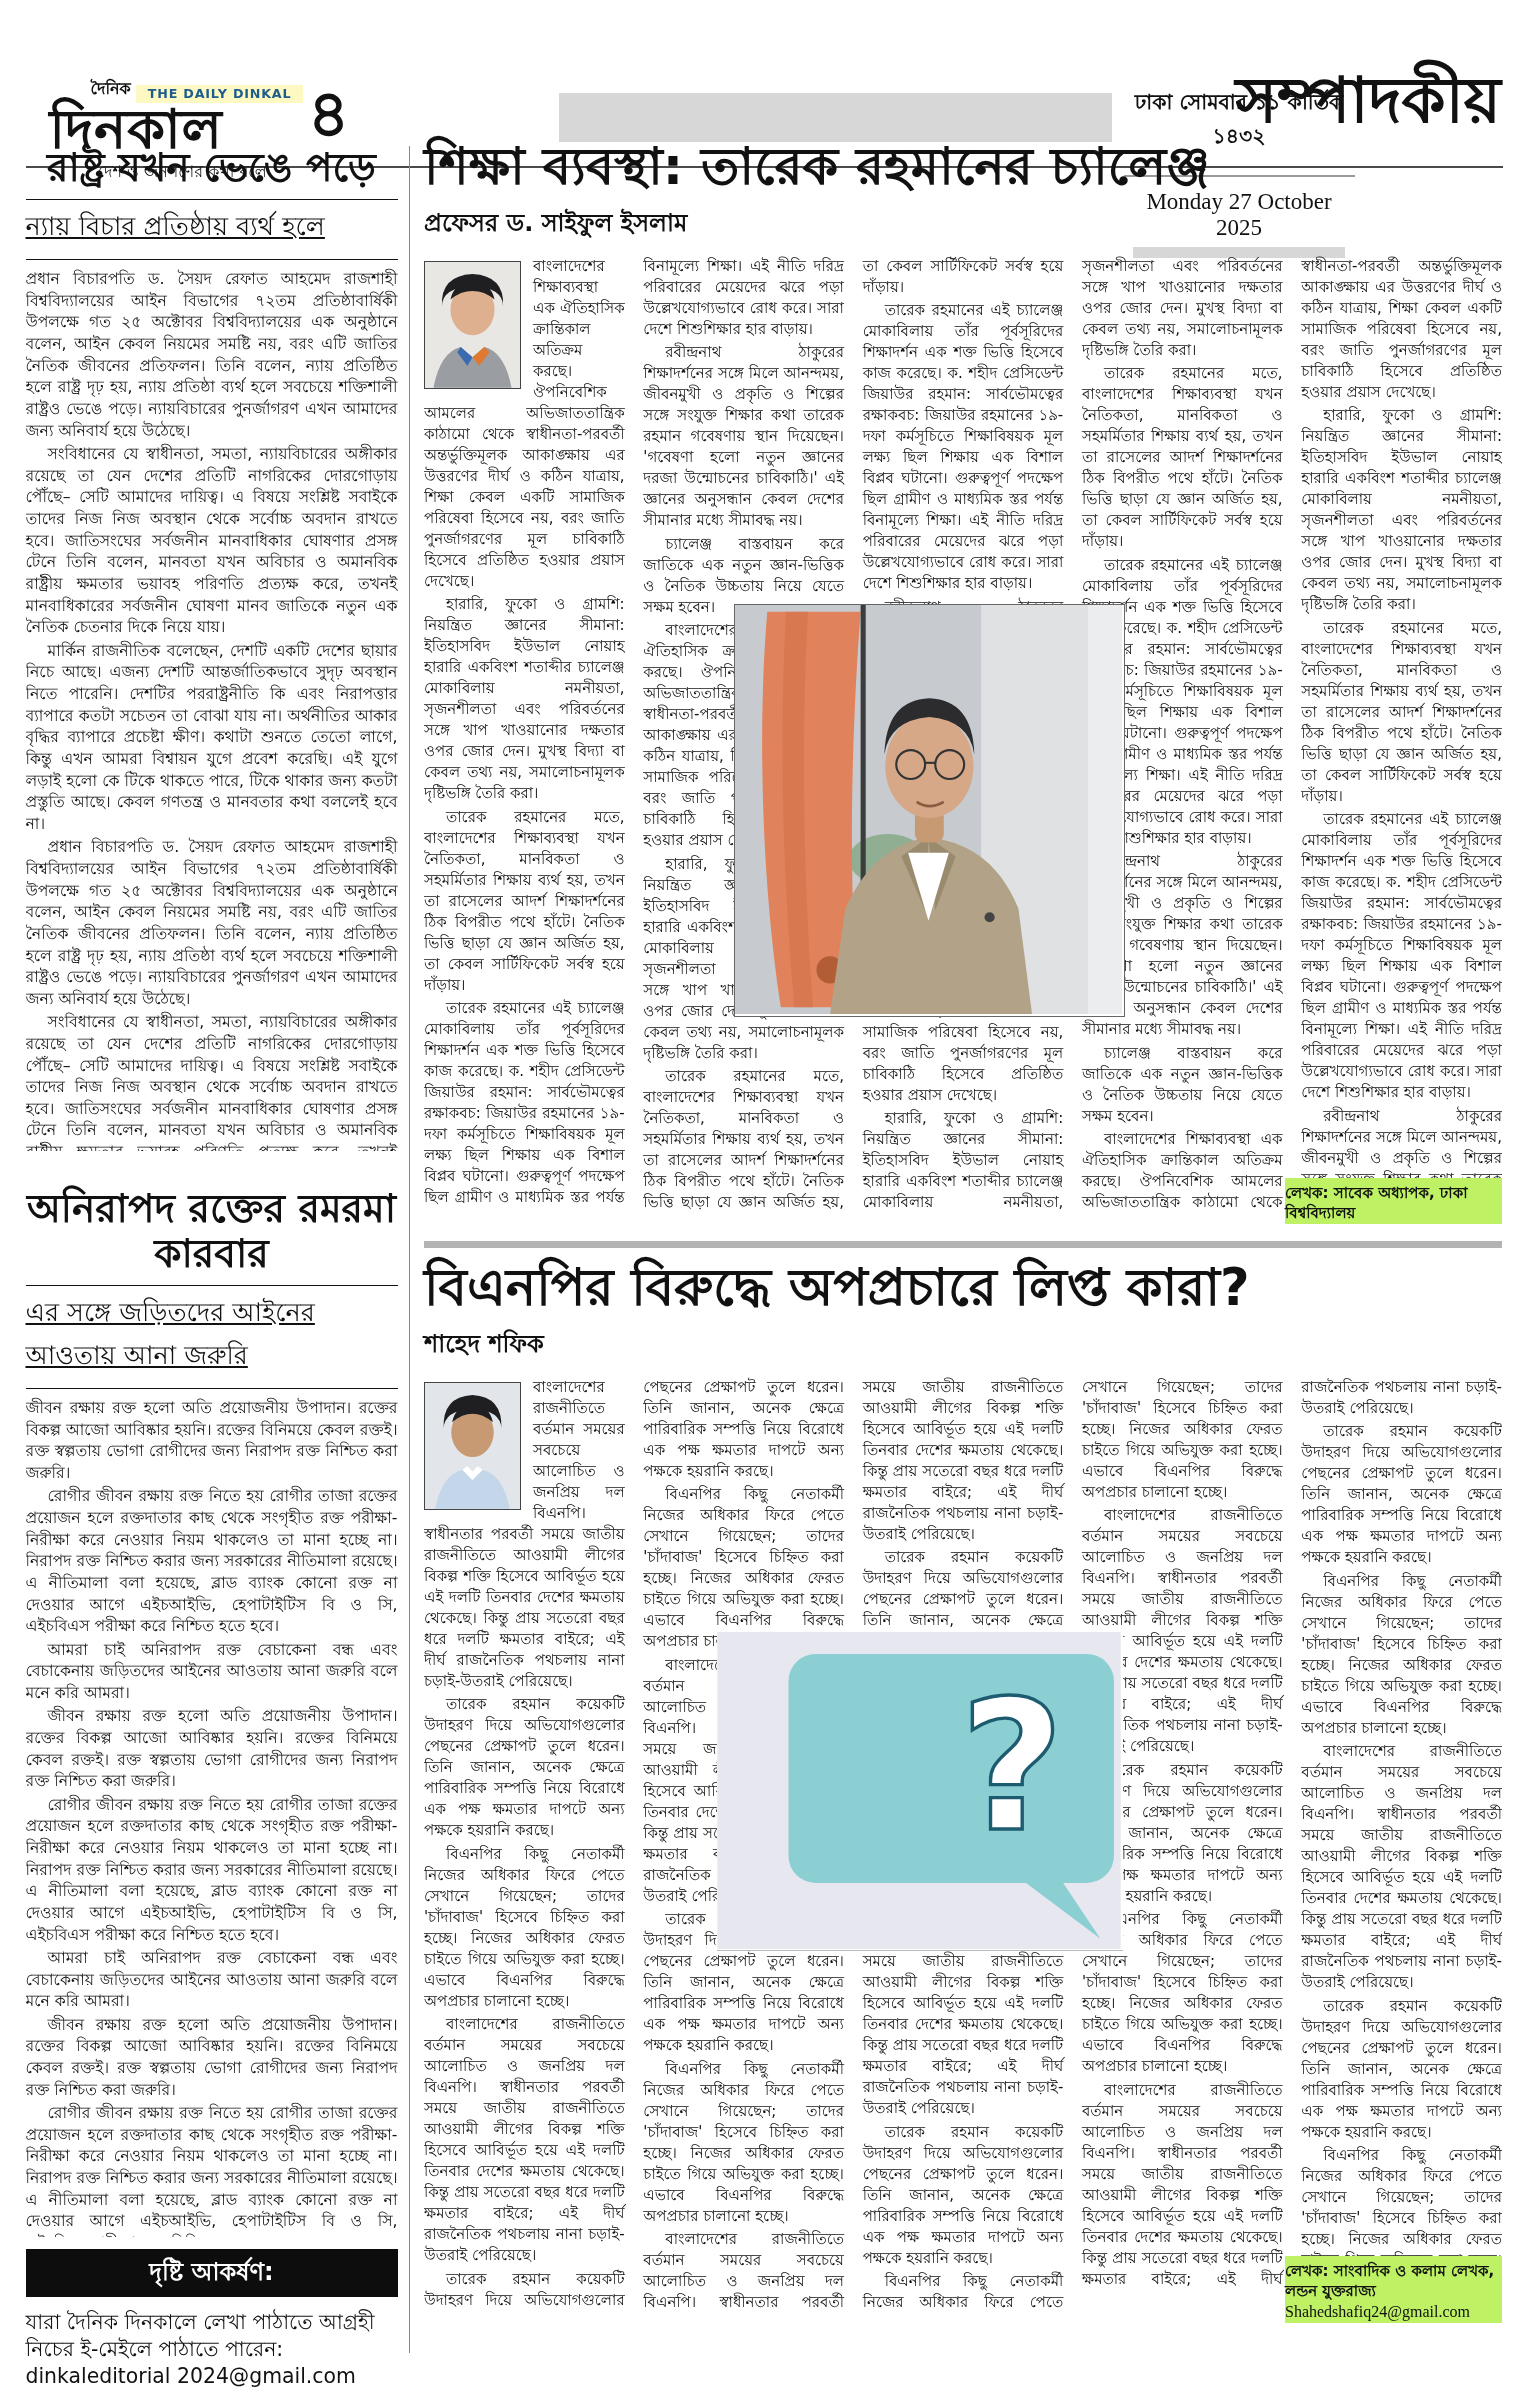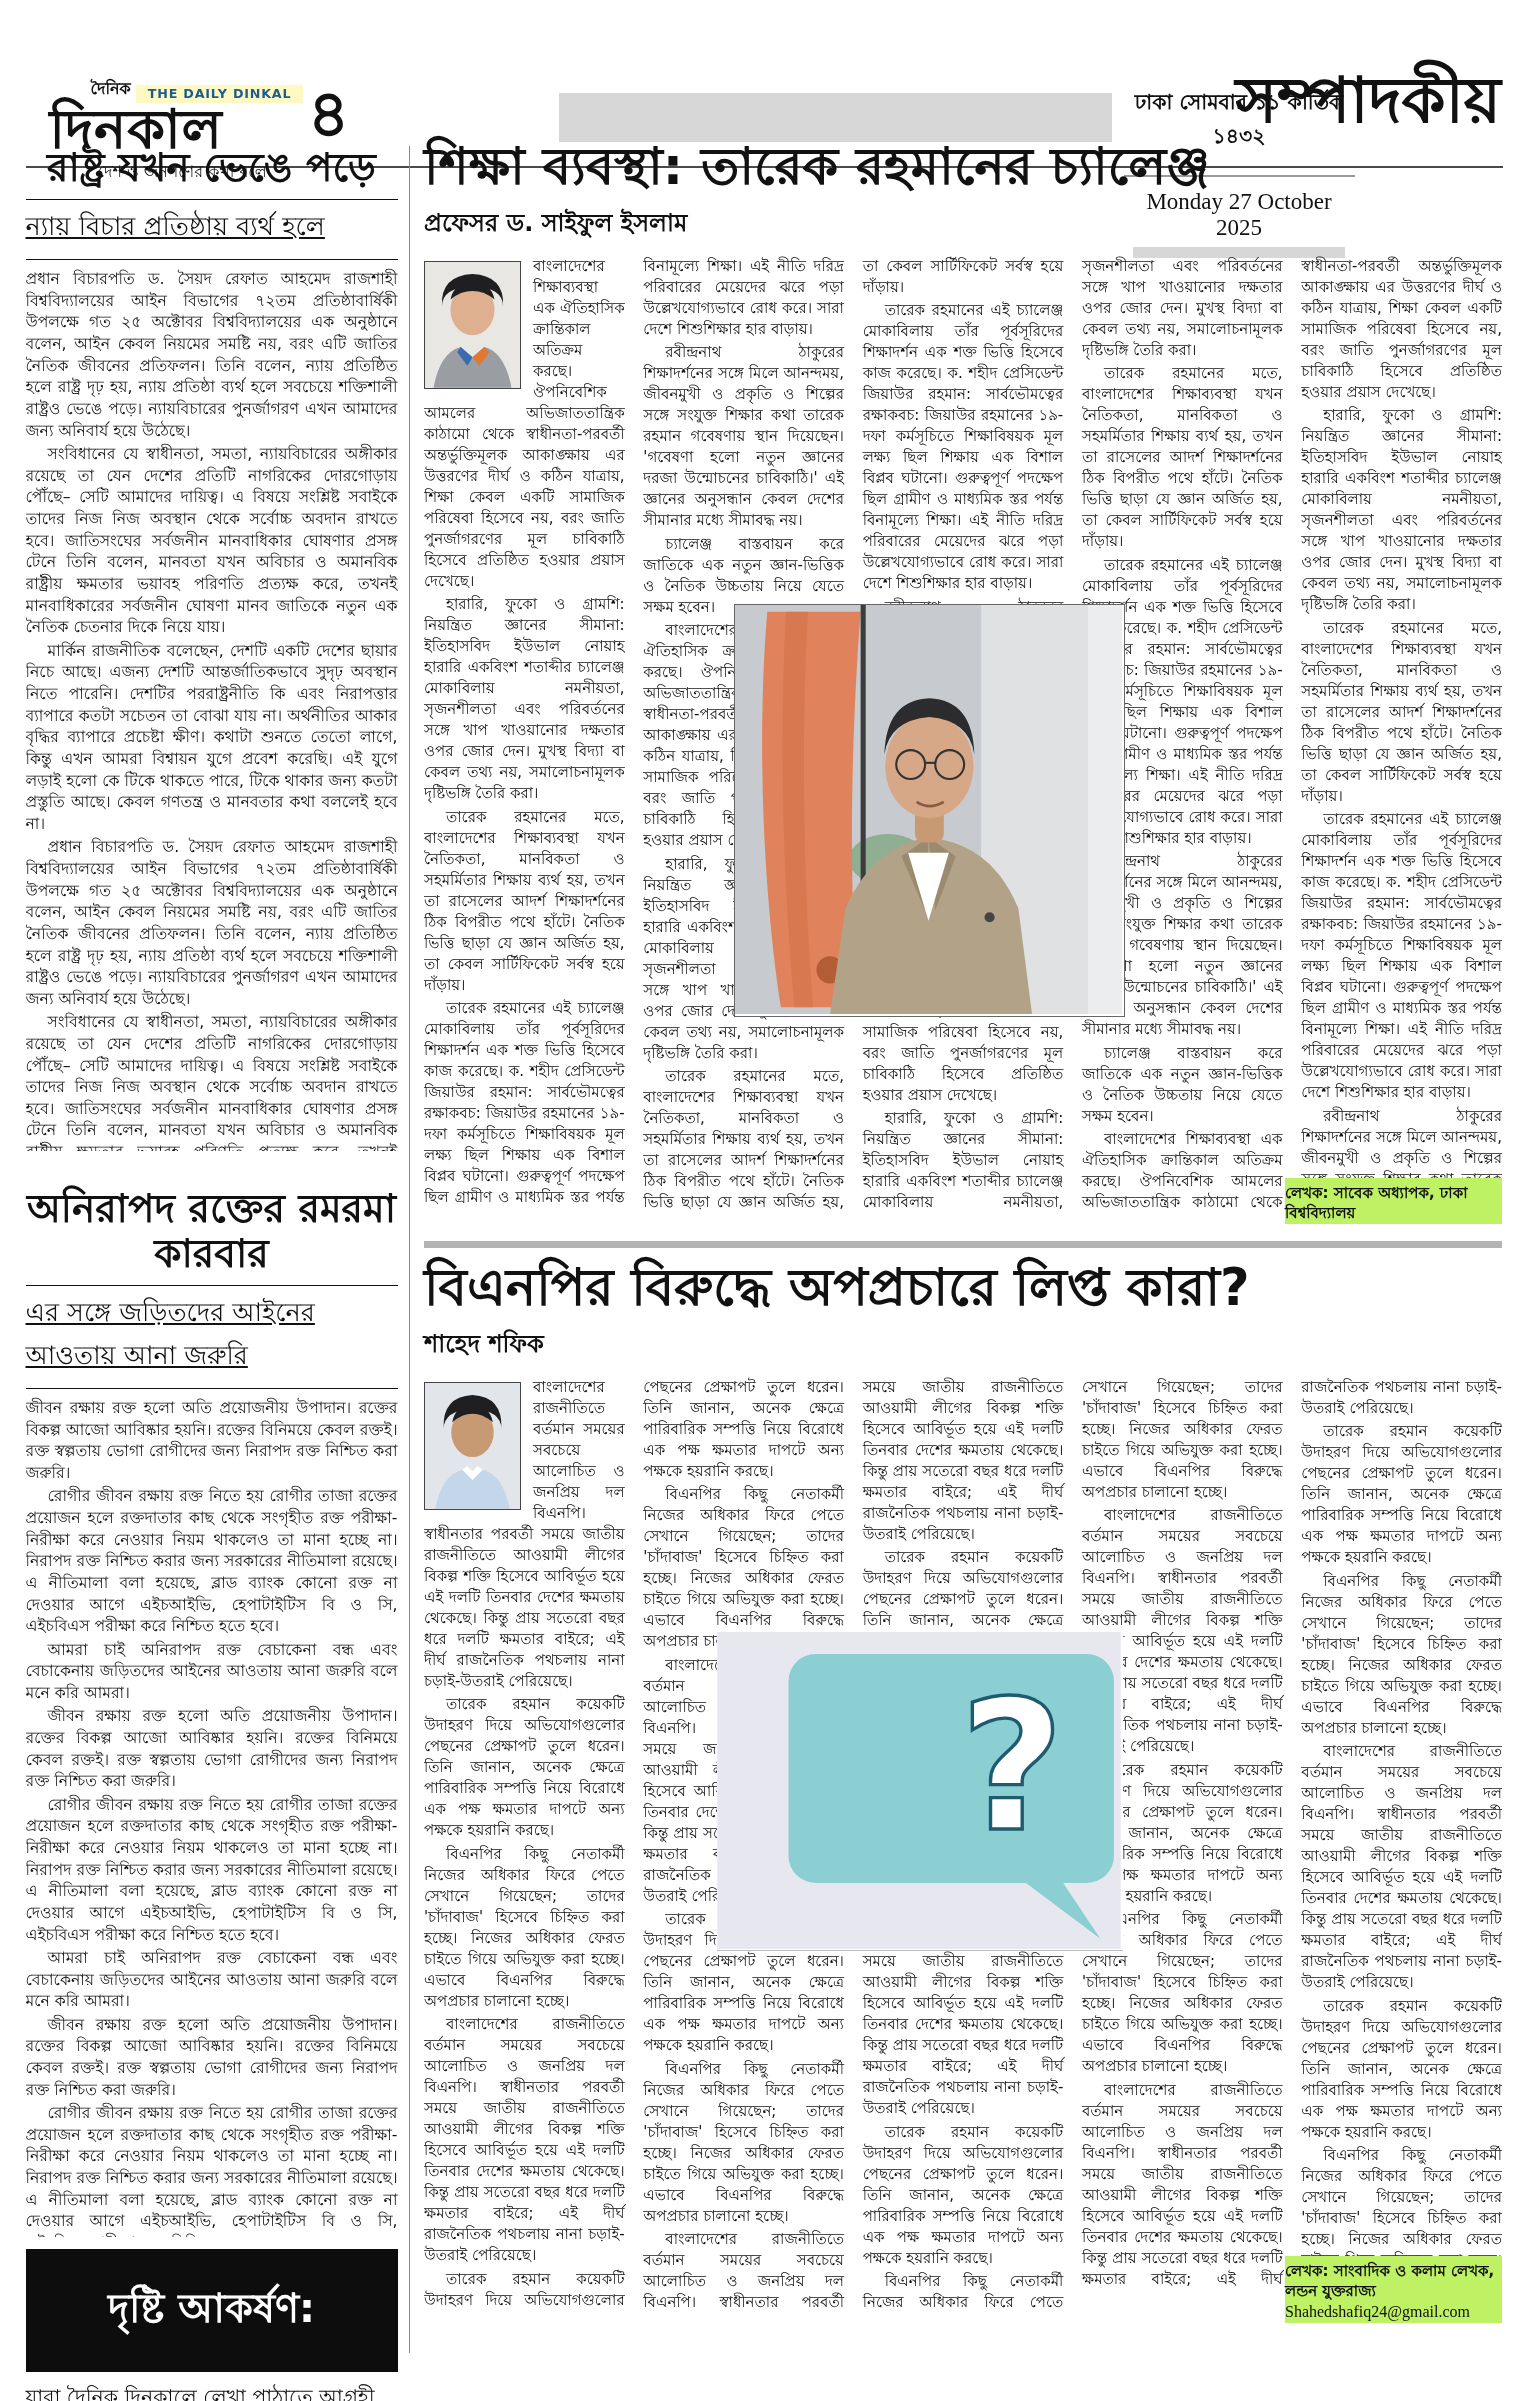--- a/index.html
+++ b/index.html
@@ -25,22 +25,22 @@
   .v-divider{position:absolute;left:409px;top:146px;width:0.8px;height:2207px;background:#8a8a8a;}
   .ed-head{font-size:39px;font-weight:800;text-align:center;line-height:1.15;margin:0;}
   .ed-rule{border:none;border-top:1.7px solid #111;margin:8.5px 0 6.8px;}
   .ed-sub{font-size:25.5px;text-align:left;font-weight:500;margin:0;text-decoration:underline;}
   .ed-body{text-align:justify;font-size:15.7px;line-height:1.38;overflow:hidden;margin-top:8.5px;}
   .ed1 .ed-body{height:883px;}
   .ed2{margin-top:36px;}
   .ed2 .ed-body{height:840px;}
   .ed-body p{margin:0 0 1.7px;text-indent:22px;}
   .ed-body p:first-child{text-indent:0;}
-  .notice-box{background:#0d0d0d;color:#fff;text-align:center;font-size:40px;font-weight:800;
-              padding:28px 0;margin-top:12px;}
+  .notice-box{background:#0d0d0d;color:#fff;text-align:center;font-size:24px;font-weight:800;
+              padding:4px 0;margin-top:12px;}
   .contact{font-size:20.4px;line-height:1.32;margin-top:12px;text-align:left;}
   
   .main-col{position:absolute;left:424px;top:140px;width:1078px;height:2261px;}
   .art-head{font-size:51px;font-weight:800;line-height:1.05;margin:0 0 10.2px;}
   .art-byline{font-size:24px;font-weight:bold;margin:0 0 12px;}
   .colwrap{position:relative;}
   .cols{column-count:5;column-gap:18.7px;text-align:justify;font-size:15px;line-height:1.40;overflow:hidden;}
   .cols1{height:968px;}
   .cols2{height:946px;}
   .cols p{margin:0 0 2.5px;text-indent:22px;}

